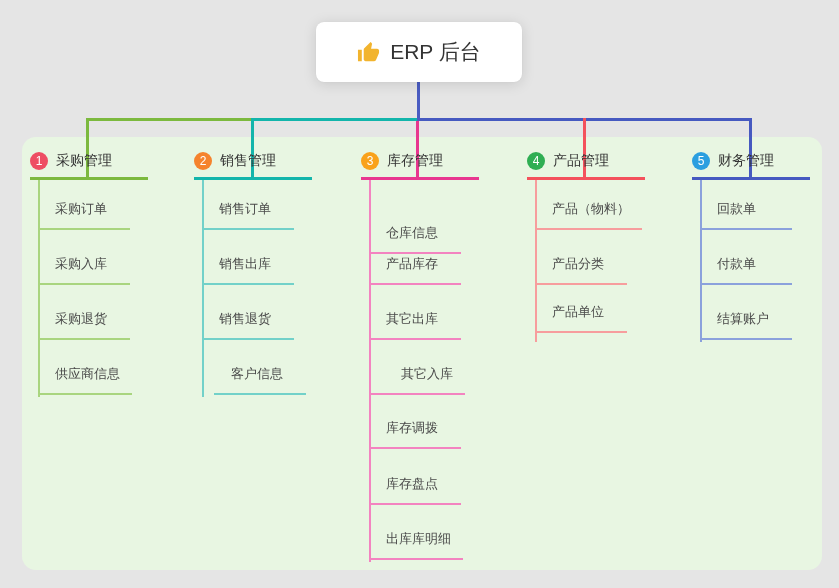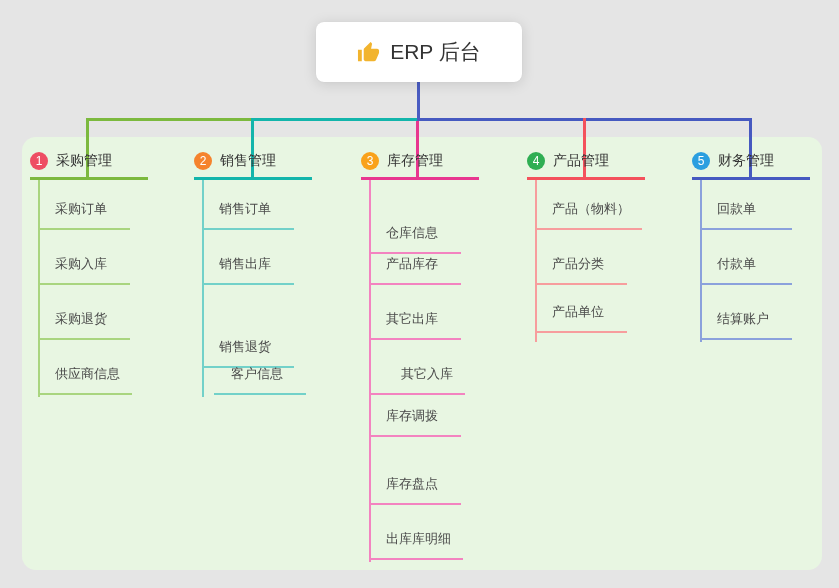--- a/index.html
+++ b/index.html
@@ -88,21 +88,21 @@
         <span class="badge" style="background: rgb(245, 131, 45);">2</span>
         <span class="branch-label">销售管理</span>
       </div>
       <div class="line" style="left: 8px; top: 43px; width: 2px; height: 217px; background: rgb(114, 209, 201);"></div>
       <div class="child-node" style="left: 8px; top: 63px; border-bottom: 2px solid rgb(114, 209, 201);">
         <span>销售订单</span>
       </div>
       <div class="child-node" style="left: 8px; top: 118px; border-bottom: 2px solid rgb(114, 209, 201);">
         <span>销售出库</span>
       </div>
-      <div class="child-node" style="left: 8px; top: 173px; border-bottom: 2px solid rgb(114, 209, 201); margin-top: 28px;">
+      <div class="child-node" style="left: 8px; top: 173px; border-bottom: 2px solid rgb(114, 209, 201);">
         <span>销售退货</span>
       </div>
       <div class="child-node" style="left: 8px; top: 228px; border-bottom: 2px solid rgb(114, 209, 201); margin-left: 12px;">
         <span>客户信息</span>
       </div>
     </div>
     <div class="branch-col" style="left: 361px; top: 137px;">
       <div class="branch-header" style="border-bottom: 3px solid rgb(232, 55, 143);">
         <span class="badge" style="background: rgb(249, 162, 27);">3</span>
         <span class="branch-label">库存管理</span>
@@ -113,21 +113,21 @@
       </div>
       <div class="child-node" style="left: 8px; top: 118px; border-bottom: 2px solid rgb(243, 131, 192);">
         <span>产品库存</span>
       </div>
       <div class="child-node" style="left: 8px; top: 173px; border-bottom: 2px solid rgb(243, 131, 192);">
         <span>其它出库</span>
       </div>
       <div class="child-node" style="left: 8px; top: 228px; border-bottom: 2px solid rgb(243, 131, 192); padding-left: 32px;">
         <span>其它入库</span>
       </div>
-      <div class="child-node" style="left: 8px; top: 270px; border-bottom: 2px solid rgb(243, 131, 192);">
+      <div class="child-node" style="left: 8px; top: 282px; border-bottom: 2px solid rgb(243, 131, 192);">
         <span>库存调拨</span>
       </div>
       <div class="child-node" style="left: 8px; top: 338px; border-bottom: 2px solid rgb(243, 131, 192);">
         <span>库存盘点</span>
       </div>
       <div class="child-node" style="left: 8px; top: 393px; border-bottom: 2px solid rgb(243, 131, 192);">
         <span>出库库明细</span>
       </div>
     </div>
     <div class="branch-col" style="left: 527px; top: 137px;">

